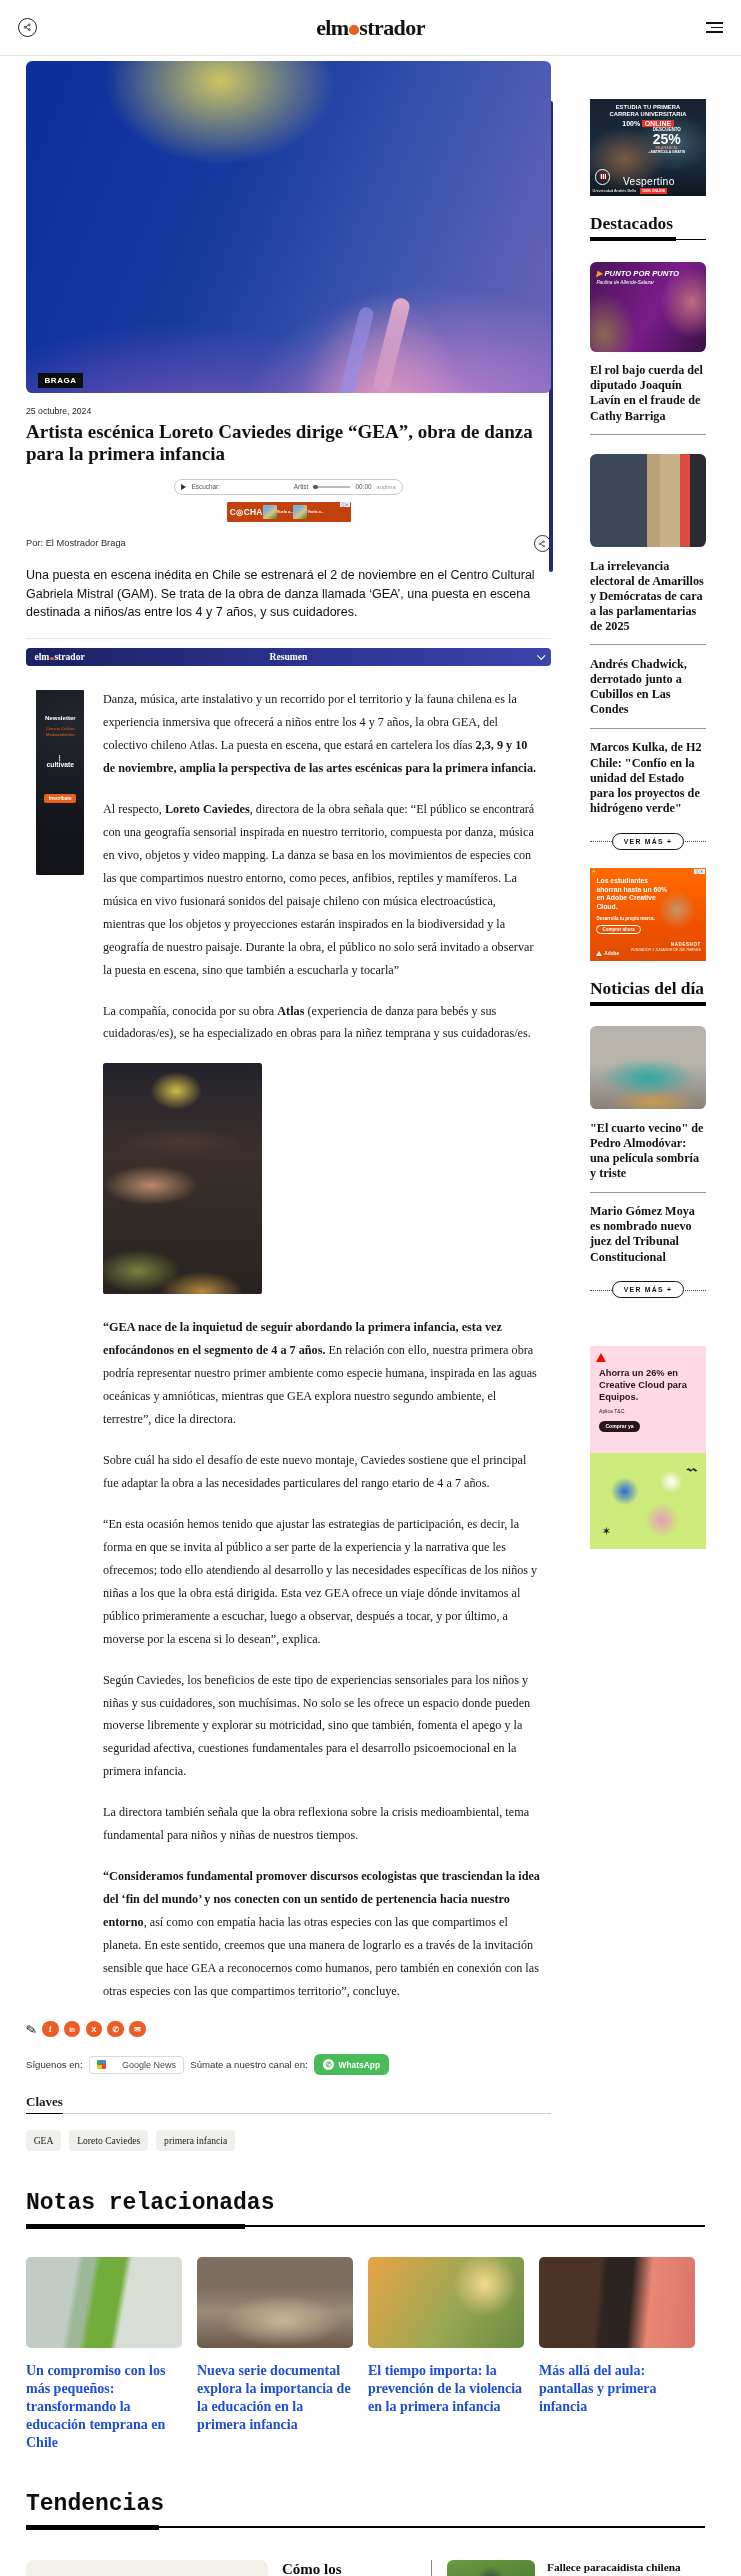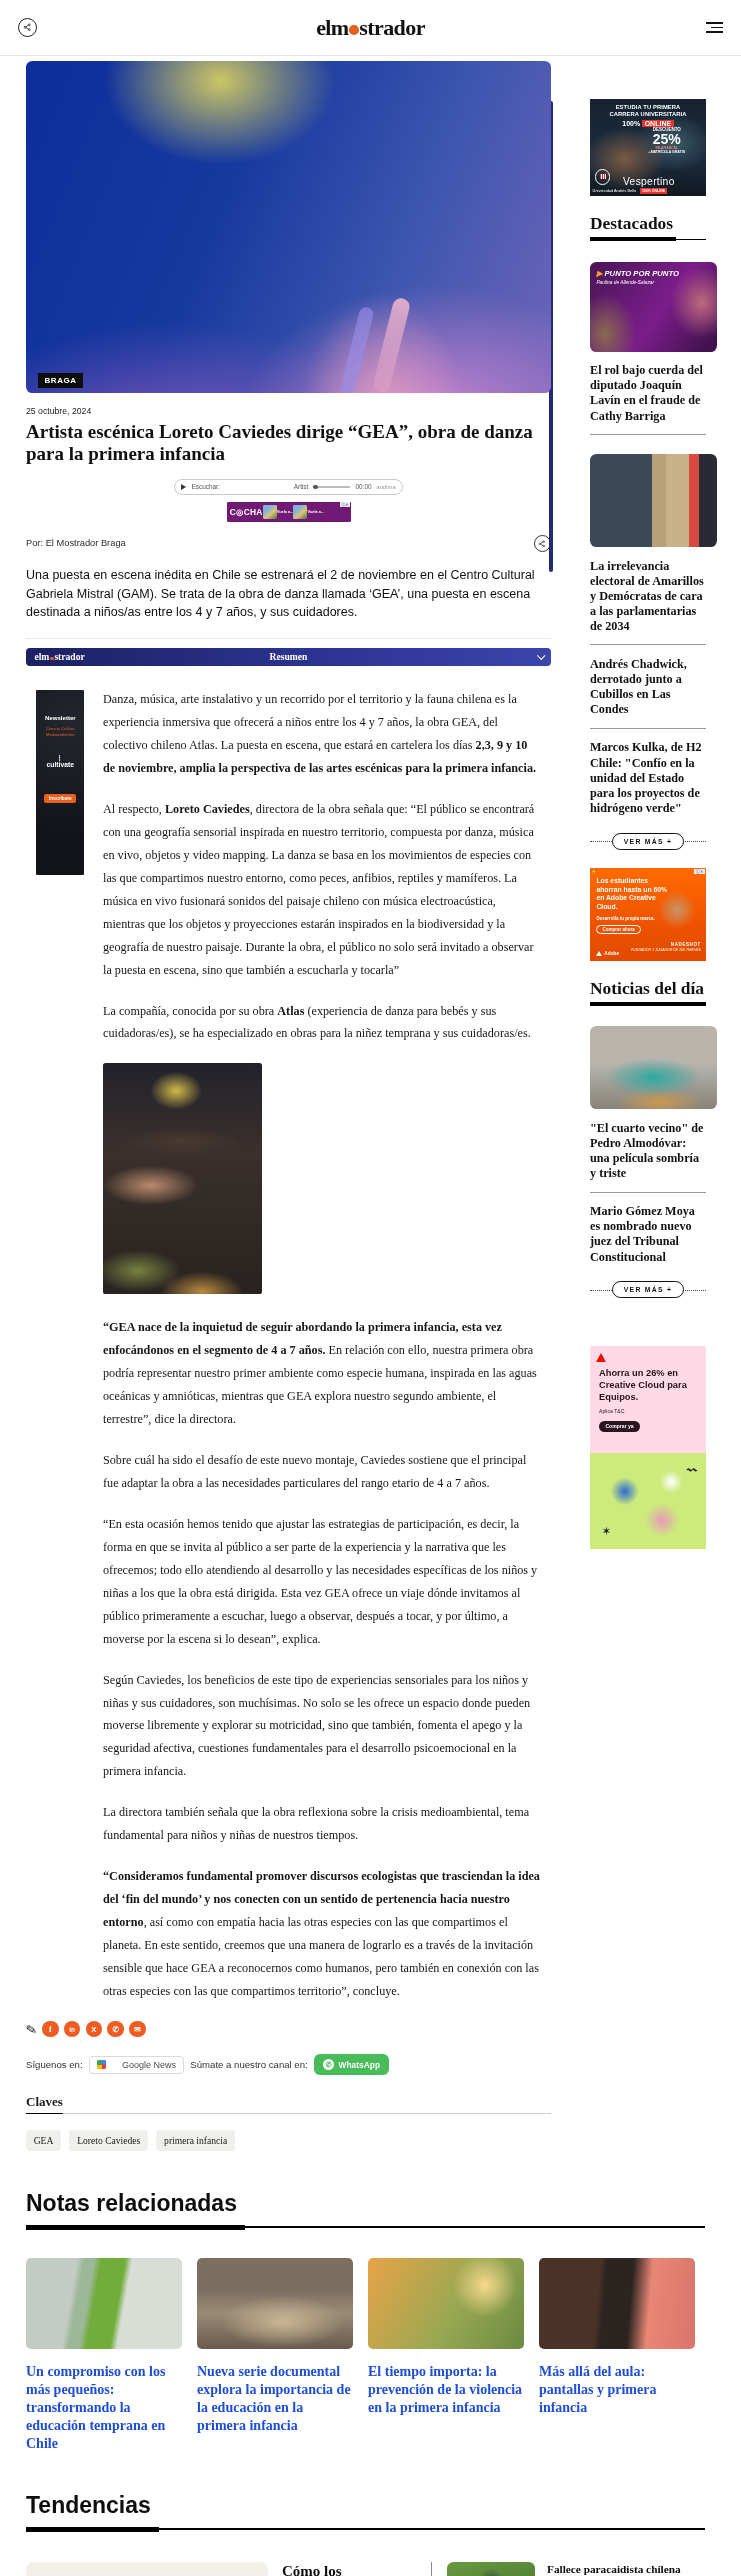--- a/index.html
+++ b/index.html
@@ -50,21 +50,21 @@
   
   .player { width:229px; height:16.7px; margin:1.3px auto 0; border:0.6px solid #c9c9c9; border-radius:9px;
             display:flex; align-items:center; padding:0 6.4px; gap:5.1px; font-size:6.4px; color:#555; background:#fff; }
   .play-tri { width:0; height:0; border-top:3.9px solid transparent; border-bottom:3.9px solid transparent;
               border-left:5.8px solid #333; }
   .player .track { width:37px; height:1.3px; background:#bbb; position:relative; }
   .player .track i { position:absolute; left:0; top:-1.6px; width:4.5px; height:4.5px; border-radius:50%; background:#555; }
   .player .aud { color:#999; font-size:5.8px; }
 
   
-  .cocha { width:124px; height:20px; margin:6.4px auto 0; background:#701a75; border-radius:1.3px;
+  .cocha { width:124px; height:20px; margin:6.4px auto 0; background:#c2410c; border-radius:1.3px;
            display:flex; align-items:center; gap:0; padding:0 3.2px; position:relative; }
   .cocha .cb { color:#fff; font-weight:700; font-size:8.4px; letter-spacing:0.3px; }
   .cocha .th { width:14px; height:14px; border-radius:1.3px;
                background:linear-gradient(140deg,#7fb2d9 30%, #d9c27f 60%, #4a7a3a); }
   .cocha .cap { color:#fff; font-size:3.9px; font-weight:700; }
   .cocha .adx { position:absolute; top:0.6px; right:0.6px; font-size:3.9px; color:#1a46c4;
                 background:#f2f2f2; padding:0 1.3px; border-radius:0.6px; }
 
   
   .byline { display:flex; align-items:center; justify-content:space-between; margin-top:13px; }
@@ -158,21 +158,21 @@
   .ua-crest i { width:6.4px; height:5.1px; background:repeating-linear-gradient(90deg,#e8332a 0 1.3px,#fff 1.3px 1.9px); }
   .ua-uni { position:absolute; left:2.6px; bottom:2.6px; font-size:3.9px; line-height:1.2; }
 
   .s-head { font-family:"Liberation Serif",serif; font-weight:700; font-size:17.4px; color:#111;
             margin-top:18px; line-height:1.05; }
   .s-rule { position:relative; height:5.1px; margin-top:5.1px; }
   .s-rule .thick { position:absolute; left:0; top:0; width:86px; height:3.9px; background:#000; }
   .s-rule .thin { position:absolute; left:0; top:1.3px; right:0; height:1.6px; background:#000; }
   .s-rule.full .thick { width:100%; }
 
-  .s-img { width:127px; border-radius:6.4px; margin-top:19px; position:relative; overflow:hidden; }
+  .s-img { width:116px; border-radius:6.4px; margin-top:19px; position:relative; overflow:hidden; }
   .s-img.punto { height:90px;
      background: radial-gradient(ellipse 45px 58px at 12% 80%, #8a6a50, rgba(0,0,0,0) 70%),
        radial-gradient(ellipse 45px 51px at 88% 45%, #c06a80, rgba(0,0,0,0) 70%),
        linear-gradient(125deg,#4a1555, #7a1d8a 55%, #3a1045); }
   .s-img .pt1 { color:#fff; font-weight:700; font-style:italic; font-size:7.7px; padding:7.7px 0 0 6.4px; }
   .s-img .pt1 b { color:#f0a020; }
   .s-img .pt2 { color:#fff; font-style:italic; font-size:4.8px; padding:1.9px 0 0 6.4px; }
   .s-img.duo { height:93px; background:linear-gradient(90deg,#3c4a58 0 49%, #b8a078 49% 60%, #c8b088 60% 78%, #d84a40 78% 86%, #2a2a34 86%); }
   .s-img.couch { height:83px;
      background: radial-gradient(ellipse 64px 26px at 50% 62%, #2fa8a0, rgba(0,0,0,0) 75%),
@@ -214,21 +214,21 @@
   .ad2-art { position:absolute; left:0; right:0; bottom:0; height:96px;
      background: radial-gradient(circle 14px at 30% 40%, #2a6ad4, rgba(0,0,0,0)),
        radial-gradient(circle 11.6px at 70% 30%, #fff, rgba(0,0,0,0)),
        radial-gradient(circle 16.7px at 62% 70%, #e89ab8, rgba(0,0,0,0)),
        #cdea7d; }
   .ad2-art::before { content:"✶"; position:absolute; left:11.6px; bottom:11.6px; color:#223; font-size:11.6px; }
   .ad2-art::after { content:"〰"; position:absolute; right:9px; top:7.7px; color:#223; font-size:10.3px; }
 
   
   .wide { padding-right:20.6px; margin-top:39px; }
-  .w-head { font-family:Liberation Sans, sans-serif; font-weight:700; font-size:23px; color:#0d0d0d; }
+  .w-head { font-family:Liberation Mono, monospace; font-weight:700; font-size:23px; color:#0d0d0d; }
   .w-rule { position:relative; height:5.8px; margin-top:7.7px; }
   .w-rule .thick { position:absolute; left:0; top:0; width:219px; height:5.1px; background:#000; }
   .w-rule .thin { position:absolute; left:0; top:1.6px; right:0; height:1.9px; background:#000; }
   .w-rule.t2 .thick { width:133px; }
 
   .rel-grid { display:grid; grid-template-columns:repeat(4,156px); column-gap:15px; margin-top:28px; }
   .rel-img { height:91px; border-radius:5.1px; }
   .ri-1 { background:linear-gradient(100deg,#c2cbc4 0 30%, #9cb896 34% 40%, #72ad3c 44% 58%, #d8ded5 62%); }
   .ri-2 { background:radial-gradient(ellipse 77px 32px at 55% 70%, #cab694, rgba(0,0,0,0) 80%),
           linear-gradient(180deg,#7d6f60 0 35%, #9a8a76 60%, #6a5a4c); }
@@ -418,21 +418,21 @@
           <span class="thin"></span>
         </div>
 
     <div class="s-img punto">
       <div class="pt1"><b>▶</b> <span>PUNTO POR PUNTO</span></div>
       <div class="pt2">Paulina de Allende-Salazar</div>
     </div>
     <div class="s-title">El rol bajo cuerda del diputado Joaquín Lavín en el fraude de Cathy Barriga</div>
     <hr class="s-div">
     <div class="s-img duo"></div>
-    <div class="s-title">La irrelevancia electoral de Amarillos y Demócratas de cara a las parlamentarias de 2034</div>
+    <div class="s-title">La irrelevancia electoral de Amarillos y Demócratas de cara a las parlamentarias de 2025</div>
     <hr class="s-div">
     <div class="s-title">Andrés Chadwick, derrotado junto a Cubillos en Las Condes</div>
     <hr class="s-div">
     <div class="s-title">Marcos Kulka, de H2 Chile: "Confío en la unidad del Estado para los proyectos de hidrógeno verde"</div>
 
     <div class="vermas-band"><span class="dots"></span>
       <button class="vermas">VER MÁS +</button>
     </div>
 
     <div class="s-ad-adobe1">

